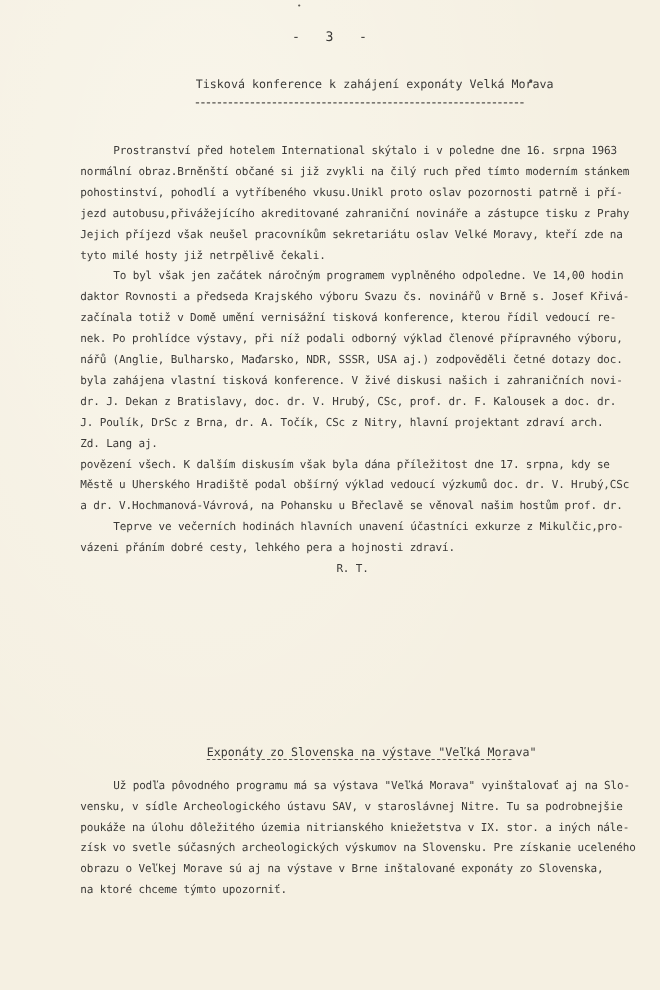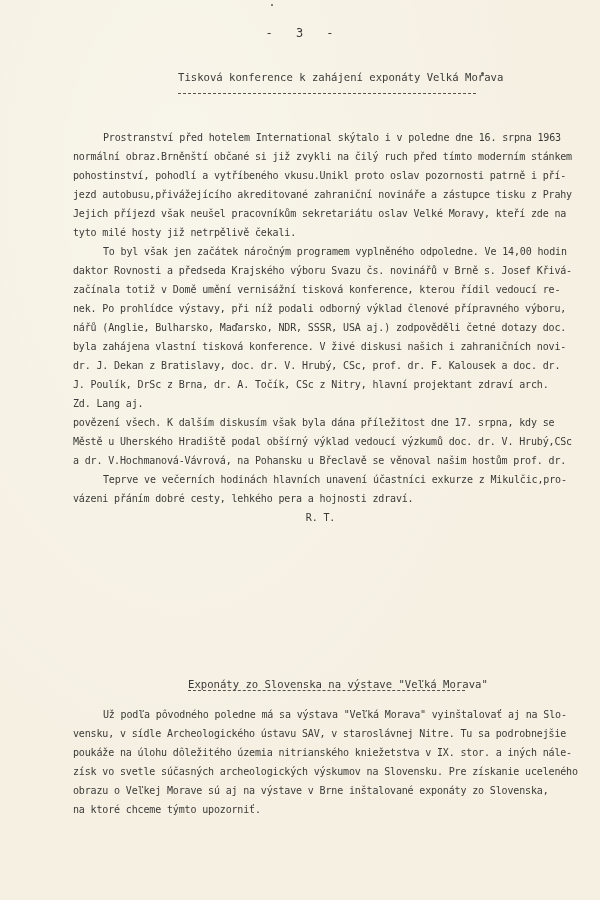--- a/index.html
+++ b/index.html
@@ -113,21 +113,21 @@
     <div class="line">a dr. V.Hochmanová-Vávrová, na Pohansku u Břeclavě se věnoval našim hostům prof.  dr.</div>
     <div class="line indent">Teprve ve večerních hodinách hlavních unavení účastníci exkurze z Mikulčic,pro-</div>
     <div class="line">vázeni přáním dobré cesty, lehkého pera a hojnosti zdraví.</div>
     <div class="line right">R. T.</div>
   </div>
 
   <div class="heading heading-2">Exponáty zo Slovenska na výstave "Veľká Morava"</div>
   <div class="underline underline-2"></div>
 
   <div class="body-block block-2">
-    <div class="line indent">Už podľa pôvodného poledne má sa výstava  "Veľká Morava" vyinštalovať aj na Slo-</div>
+    <div class="line indent">Už podľa pôvodného programu má sa výstava  "Veľká Morava" vyinštalovať aj na Slo-</div>
     <div class="line">vensku, v sídle  Archeologického ústavu SAV, v staroslávnej  Nitre. Tu sa podrobnejšie</div>
     <div class="line">poukáže na úlohu dôležitého územia  nitrianského kniežetstva v IX. stor. a iných nále-</div>
     <div class="line">získ vo svetle súčasných archeologických výskumov na Slovensku. Pre získanie uceleného</div>
     <div class="line">obrazu o  Veľkej  Morave sú aj  na výstave v  Brne inštalované exponáty zo  Slovenska,</div>
     <div class="line">na ktoré chceme týmto upozorniť.</div>
   </div>
 
 </div>
 
 </body></html>

